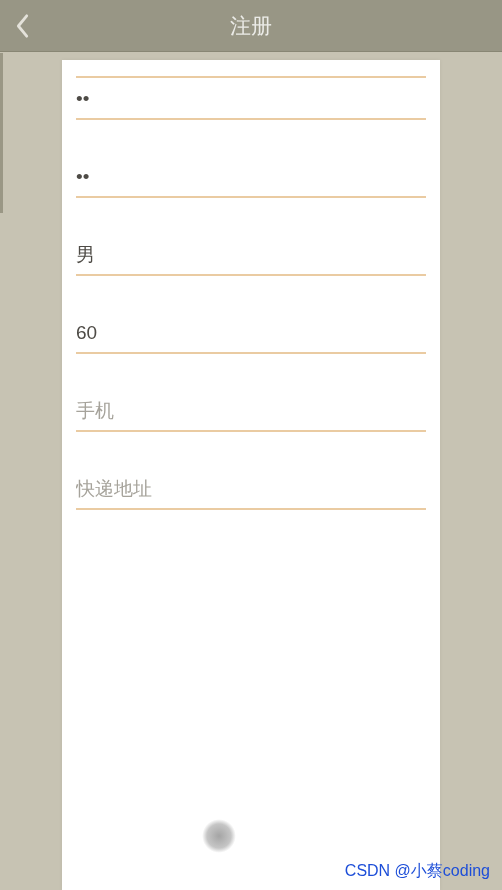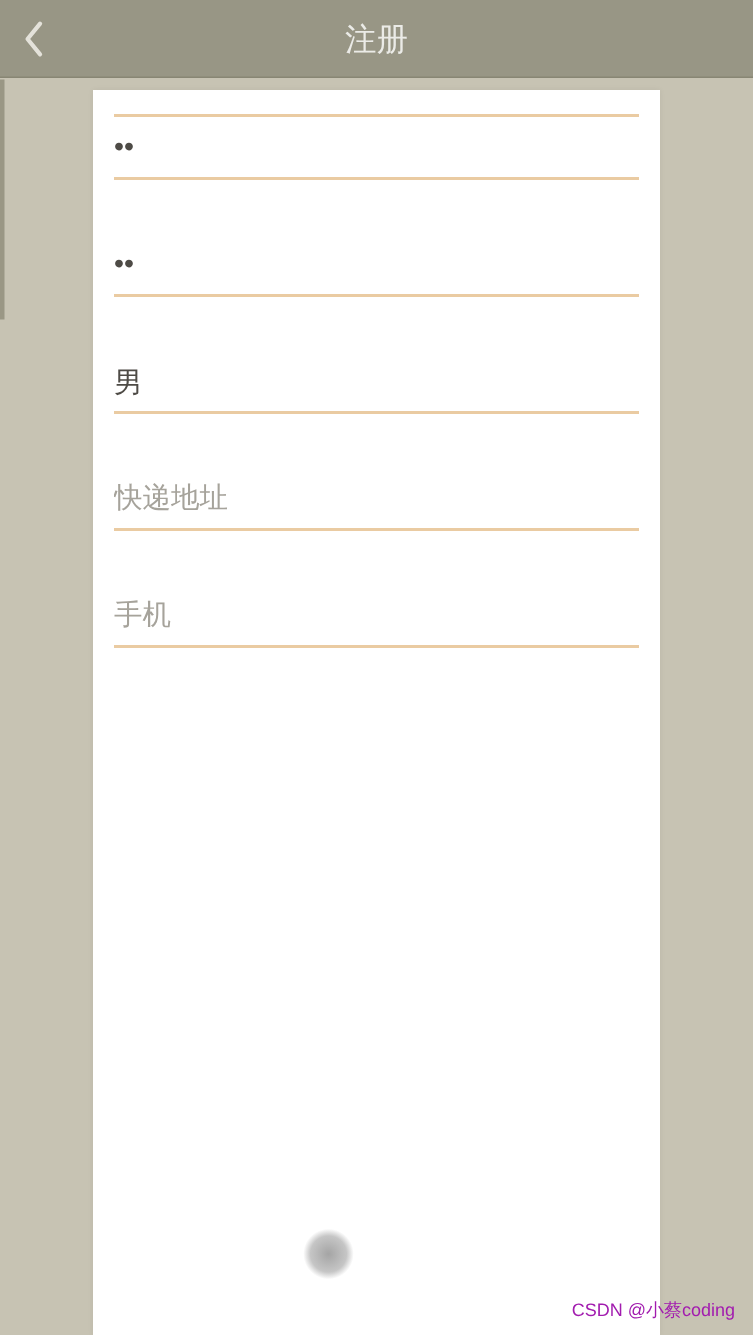--- a/index.html
+++ b/index.html
@@ -87,22 +87,22 @@
       border-radius: 50%;
       background: radial-gradient(circle, rgba(90,90,90,0.55) 0%, rgba(90,90,90,0.35) 50%, rgba(90,90,90,0) 70%);
       top: 759px;
       left: 140px;
       pointer-events: none;
     }
     .watermark {
       position: absolute;
       bottom: 8px;
       right: 12px;
-      font-size: 12px;
-      color: #a21caf;
+      font-size: 16px;
+      color: #1d4ed8;
       font-family: Arial, sans-serif;
     }
     .scrollbar-left {
       position: absolute;
       left: 0;
       top: 53px;
       width: 3px;
       height: 160px;
       background: #9a9785;
     }
@@ -133,26 +133,29 @@
     </div>
 
     <div class="field-row">
       <input class="field-input" type="text" value="男" style="">
     </div>
 
 
 
 
 
-
     <div class="field-row">
-      <input class="field-input" type="text" placeholder="快递地址" style="">
+      <input class="field-input" type="text" value="60" style="">
     </div>
 
     <div class="field-row">
       <input class="field-input" type="text" placeholder="手机" style="">
+    </div>
+
+    <div class="field-row">
+      <input class="field-input" type="text" placeholder="快递地址" style="">
     </div>
 
     <div class="touch-indicator"></div>
   </div>
 </div>
 
 <div class="watermark">CSDN @小蔡coding</div>
 
 </body></html>

